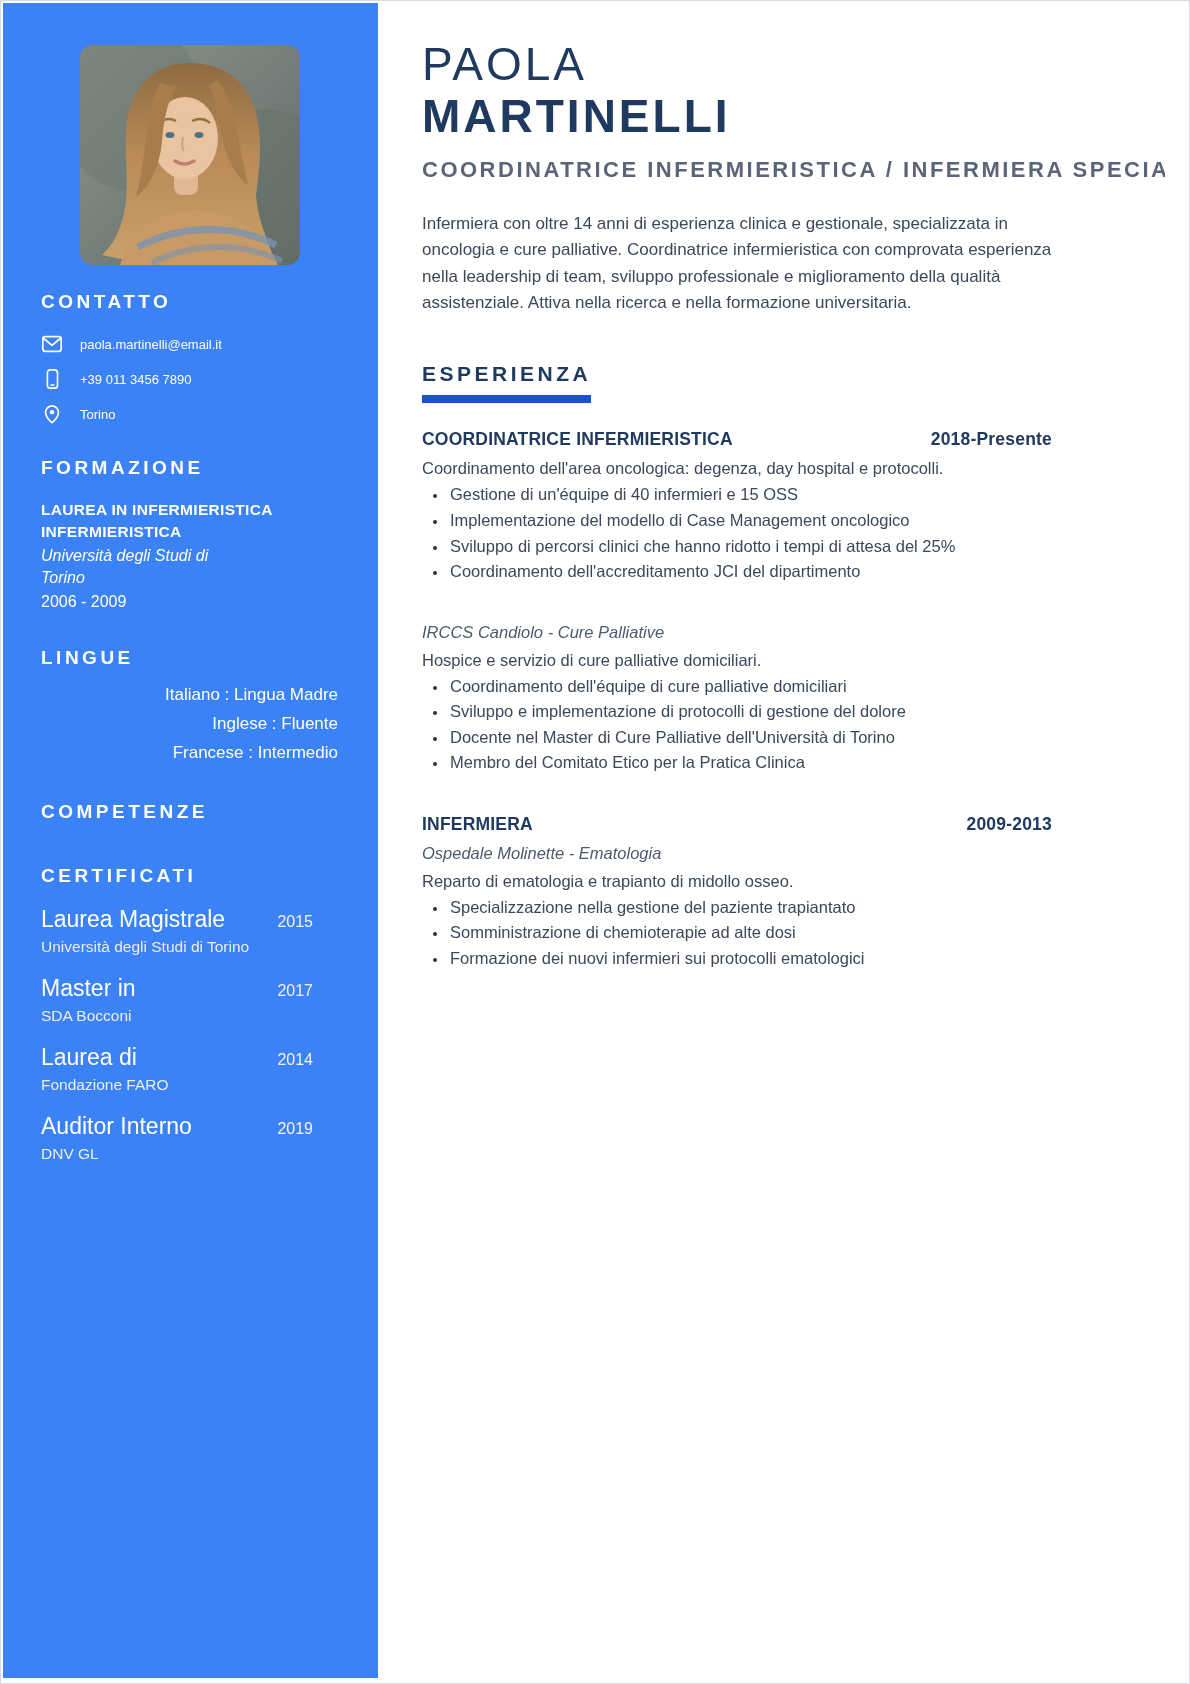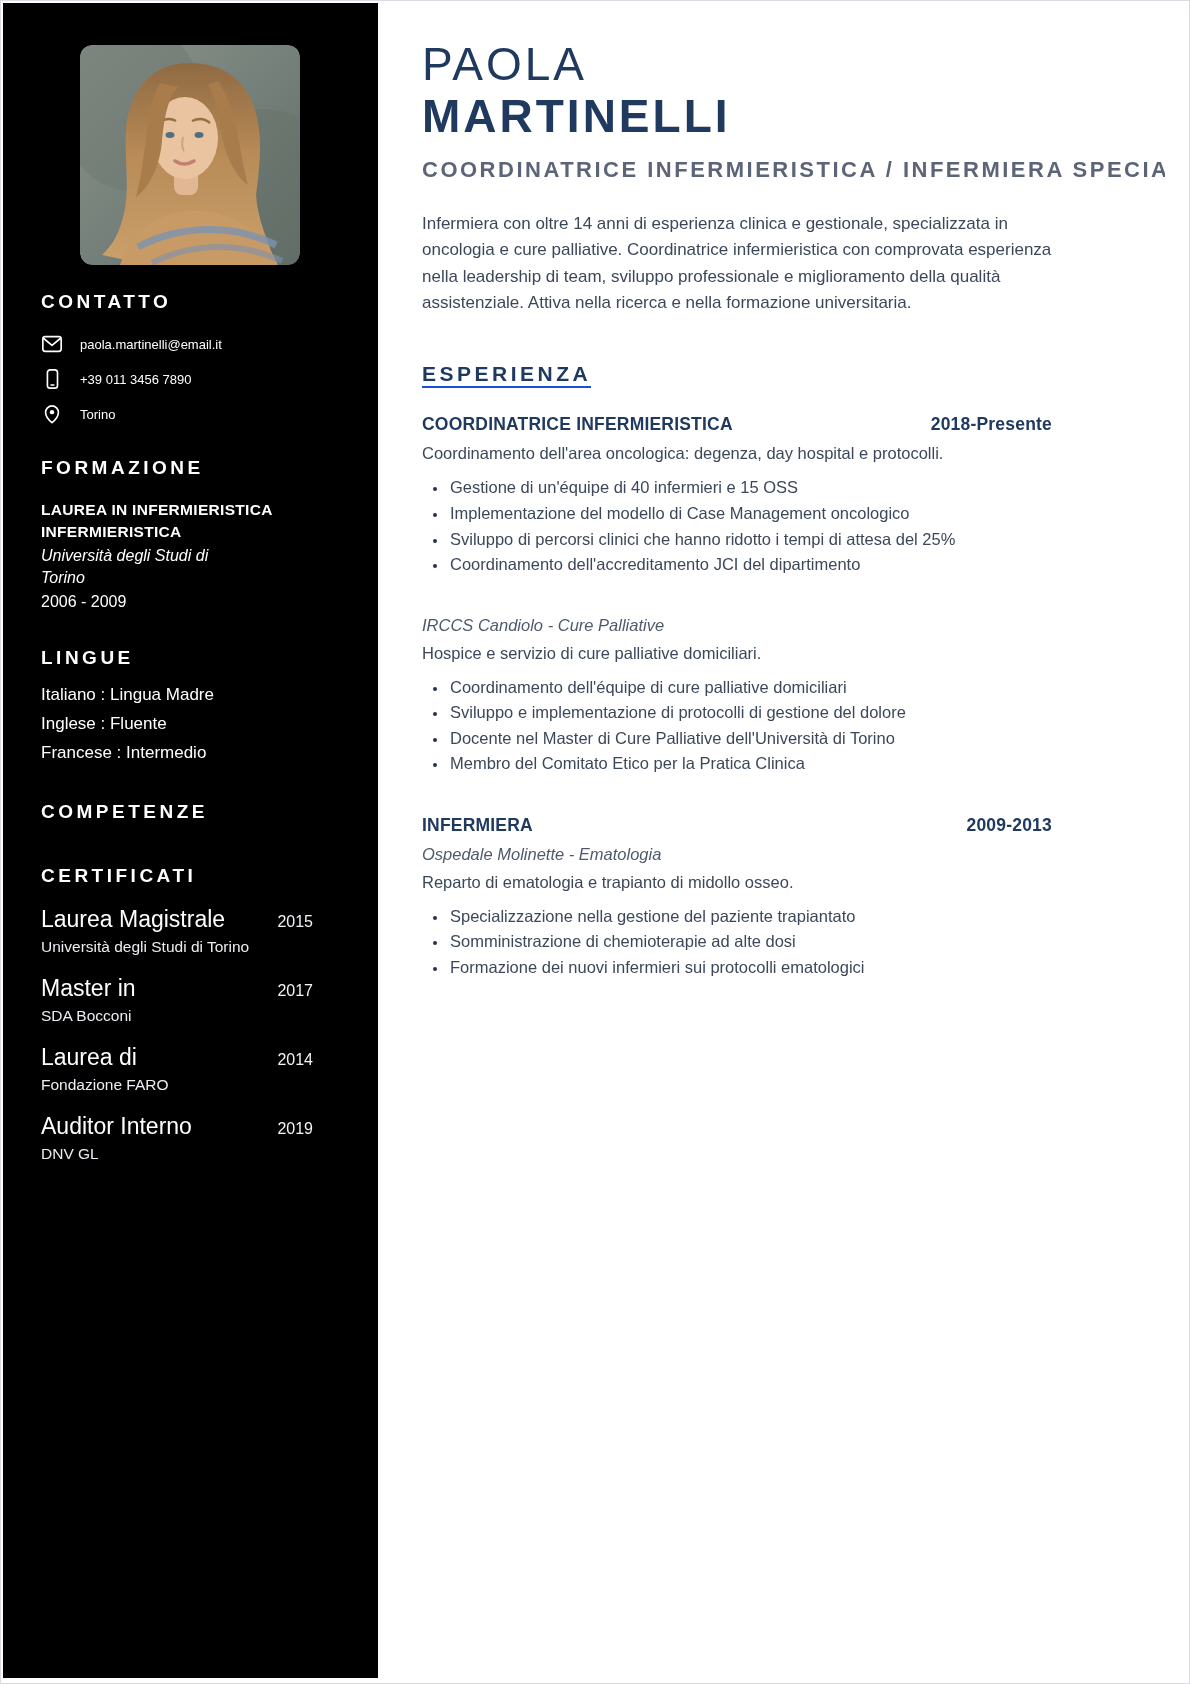--- a/index.html
+++ b/index.html
@@ -1,60 +1,60 @@
 <!DOCTYPE html>
 <html><head>
 <meta charset="utf-8">
 <style>
   html,body{margin:0;padding:0;background:#ffffff;font-family:"Liberation Sans",sans-serif;}
   .viewport{width:1190px;height:1684px;box-sizing:border-box;border:1px solid #d9dbe3;
             padding:2px 2px 5px 2px;background:#fff;overflow:hidden;}
   .page{display:flex;height:100%;background:#fff;}
 
   
-  .sidebar{width:375px;flex:0 0 375px;background:#000000;color:#fff;box-sizing:border-box;
+  .sidebar{width:375px;flex:0 0 375px;background:#3b82f6;color:#fff;box-sizing:border-box;
            padding:40px 40px 0 38px;overflow:hidden;}
   .photo{width:220px;height:220px;border-radius:12px;overflow:hidden;margin:2px auto 0;display:block;}
   .side-h{font-size:19px;font-weight:700;letter-spacing:3.5px;margin:0;color:#fff;}
   .contact-h{margin-top:26px;}
   .contact-list{margin-top:20px;}
   .contact-row{display:flex;align-items:center;gap:17px;margin-bottom:13px;font-size:13px;}
   .cicon{width:22px;height:22px;flex:0 0 22px;display:inline-flex;}
   .form-h{margin-top:32px;}
   .edu-degree{margin-top:20px;font-weight:700;font-size:15.5px;line-height:1.4;letter-spacing:0.3px;}
   .edu-school{font-style:italic;font-size:16px;line-height:1.35;max-width:200px;margin-top:3px;}
   .edu-period{font-size:16px;margin-top:4px;}
   .lang-h{margin-top:36px;}
-  .lang-list{margin-top:16px;}
+  .lang-list{margin-top:16px;text-align:right;}
   .lang-item{font-size:17px;margin-top:9px;}
   .comp-h{margin-top:38px;}
   .cert-h{margin-top:42px;}
   .cert-entry{margin-top:19px;}
   .cert-row{display:flex;justify-content:space-between;align-items:baseline;padding-right:25px;}
   .cert-name{font-weight:400;font-size:23px;}
   .cert-year{font-weight:400;font-size:16px;color:#f2f2f7;}
   .cert-org{font-size:15.5px;margin-top:5px;color:#ecedf2;}
 
   
   .main{flex:1;box-sizing:border-box;padding:36px 135px 0 44px;overflow:hidden;}
   .name{margin:0;color:#20395f;line-height:1.12;}
   .name .first{display:block;font-size:46px;font-weight:500;letter-spacing:3px;}
   .name .last{display:block;font-size:46px;font-weight:800;letter-spacing:3px;}
   .prof-title{font-size:22px;font-weight:600;letter-spacing:2.5px;color:#5b6577;margin-top:15px;
               white-space:nowrap;overflow:hidden;margin-right:-113px;}
   .summary{margin:28px 0 0;font-size:17px;line-height:1.55;color:#3c4859;}
   .section-h{margin:46px 0 0;font-size:21px;letter-spacing:3.5px;color:#20395f;font-weight:800;}
-  .section-h .underlined{display:inline-block;border-bottom:2px solid #1d4ed8;}
+  .section-h .underlined{display:inline-block;padding-bottom:9px;border-bottom:8px solid #1d4ed8;}
   .jobs{margin-top:26px;}
   .job + .job{margin-top:38px;}
   .job-head{display:flex;justify-content:space-between;align-items:baseline;
             font-size:17.5px;font-weight:800;color:#20395f;letter-spacing:0.2px;}
   .company{margin-top:9px;font-style:italic;font-size:16.5px;color:#4e5a6b;}
   .jdesc{margin-top:9px;font-size:16.5px;color:#3c4859;}
-  .jbullets{margin:12px 0 0;padding-left:26px;}
+  .jbullets{margin:4px 0 0;padding-left:26px;}
   .jbullets li{font-size:16.5px;color:#3c4859;line-height:1.55;padding-left:2px;}
   .jbullets li::marker{color:#24344f;font-size:0.8em;}
 </style>
 </head>
 <body>
 
 <div class="viewport">
   <div class="page">
 
     <aside class="sidebar">

